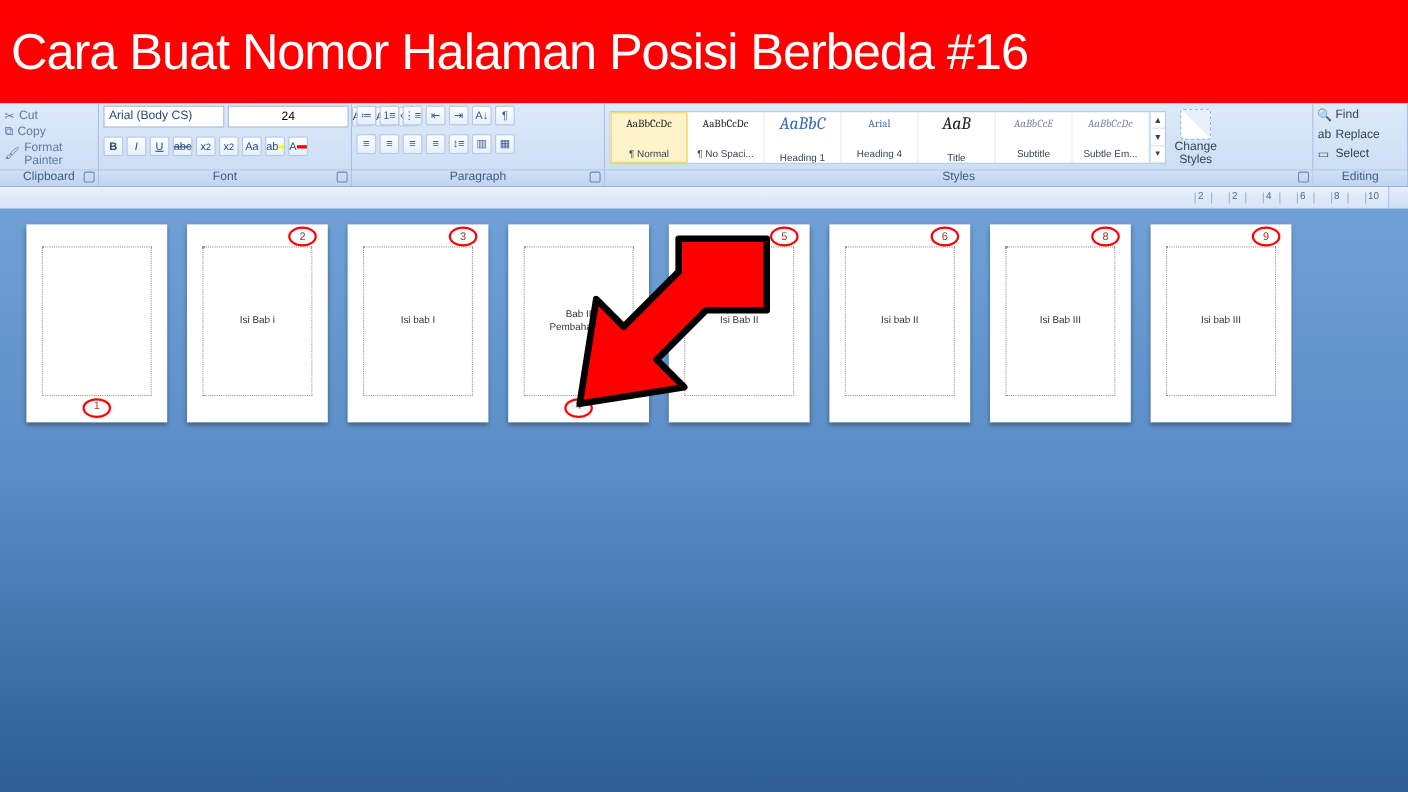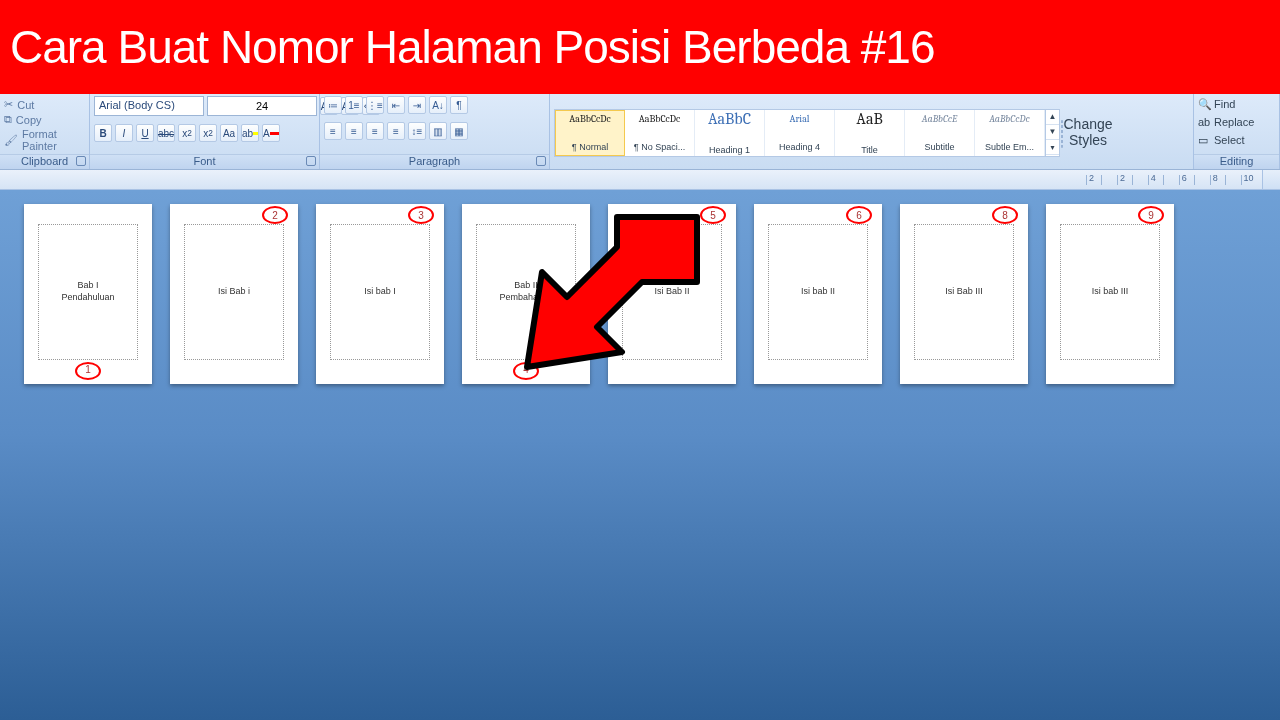--- a/index.html
+++ b/index.html
@@ -77,28 +77,28 @@
 .parag .row{display:flex;gap:3px;align-items:center;}
 .parag .row + .row{margin-top:4px;}
 .pico{width:18px;height:18px;display:inline-flex;align-items:center;justify-content:center;font-size:10px;color:#355b93;}
 .shade{background:linear-gradient(#fff,#e7effa);}
 
 
 .stylesg{flex:1;min-width:520px;}
 .gallery{display:flex;gap:0;align-items:stretch;height:48px;border:1px solid #b4c9e5;background:#fff;overflow:hidden;}
 .style-item{width:70px;border-right:1px solid #e4ecf6;display:flex;flex-direction:column;align-items:center;justify-content:center;font-size:10px;color:#345;}
 .style-item .samp{font-family:Cambria,serif;color:#222;}
-.style-item .samp.big{font-size:16px;}
+.style-item .samp.big{font-size:16px;font-style:italic;}
 .style-item .samp.blue{color:#3d6fb5;}
 .style-item .samp.grey{color:#7a8aa0;font-style:italic;}
 .style-item .nm{font-size:9px;color:#345;margin-top:17px;white-space:nowrap;overflow:hidden;width:100%;text-align:center;}
 .style-item.sel{background:#fff3c9;border:1px solid #f4c94e;}
 .gal-more{width:14px;display:flex;flex-direction:column;border-left:1px solid #b4c9e5;}
 .gal-more div{flex:1;display:flex;align-items:center;justify-content:center;font-size:8px;color:#345;border-bottom:1px solid #d6e2f1;}
-.chs{width:46px;text-align:center;font-size:14px;color:#345;display:flex;flex-direction:row;align-items:flex-end;justify-content:center;}
+.chs{width:46px;text-align:center;font-size:11px;color:#345;display:flex;flex-direction:column;align-items:center;justify-content:center;}
 .chs .ic{width:28px;height:28px;border:1px dashed #9ab4d6;border-radius:3px;background:linear-gradient(45deg,#fff 50%,#e7effa 50%);}
 
 
 .editg{width:86px;}
 .editg .erow{display:flex;align-items:center;gap:4px;font-size:11px;color:#345;height:16px;}
 .eico{width:12px;height:12px;display:inline-block;}
 
 
 .ruler-strip{height:20px;background:linear-gradient(#eaf1fb,#d6e4f5);border-bottom:1px solid #a9c2e4;position:relative;}
 .vruler{position:absolute;right:24px;top:0;height:20px;width:170px;display:flex;align-items:center;font-size:9px;color:#4b6a95;}
@@ -278,20 +278,23 @@
             <div>▲</div>
             <div>▼</div>
             <div>▾</div>
           </div>
         </div>
       <div class="chs">
         <div class="ic"></div>
         <span style="line-height:1.1;">Change Styles</span>
       </div>
     </div>
+    <div class="group-label">
+      <span>Styles</span><span class="glauncher"></span>
+    </div>
   </div>
 
   <div class="group editg">
     <div class="group-body" style="flex-direction:column;align-items:flex-start;gap:2px;">
       <div class="erow">
           <span class="eico">🔍</span>
           <span>Find</span>
         </div>
       <div class="erow">
           <span class="eico">ab</span>
@@ -332,22 +335,20 @@
         <span>10</span>
       </div>
     </div>
   <div class="scrolltrack"></div>
 </div>
 
 <div class="workspace">
   <div class="pages" id="pages">
       <div class="page">
         <div class="margin"></div>
-        <div class="content">Bab I
-Pendahuluan</div>
         <div class="pnum bottom">1</div>
         <div class="mark bottom"></div>
       </div>
       <div class="page">
         <div class="margin"></div>
         <div class="content">Isi Bab i</div>
         <div class="pnum top">2</div>
         <div class="mark top"></div>
       </div>
       <div class="page">

